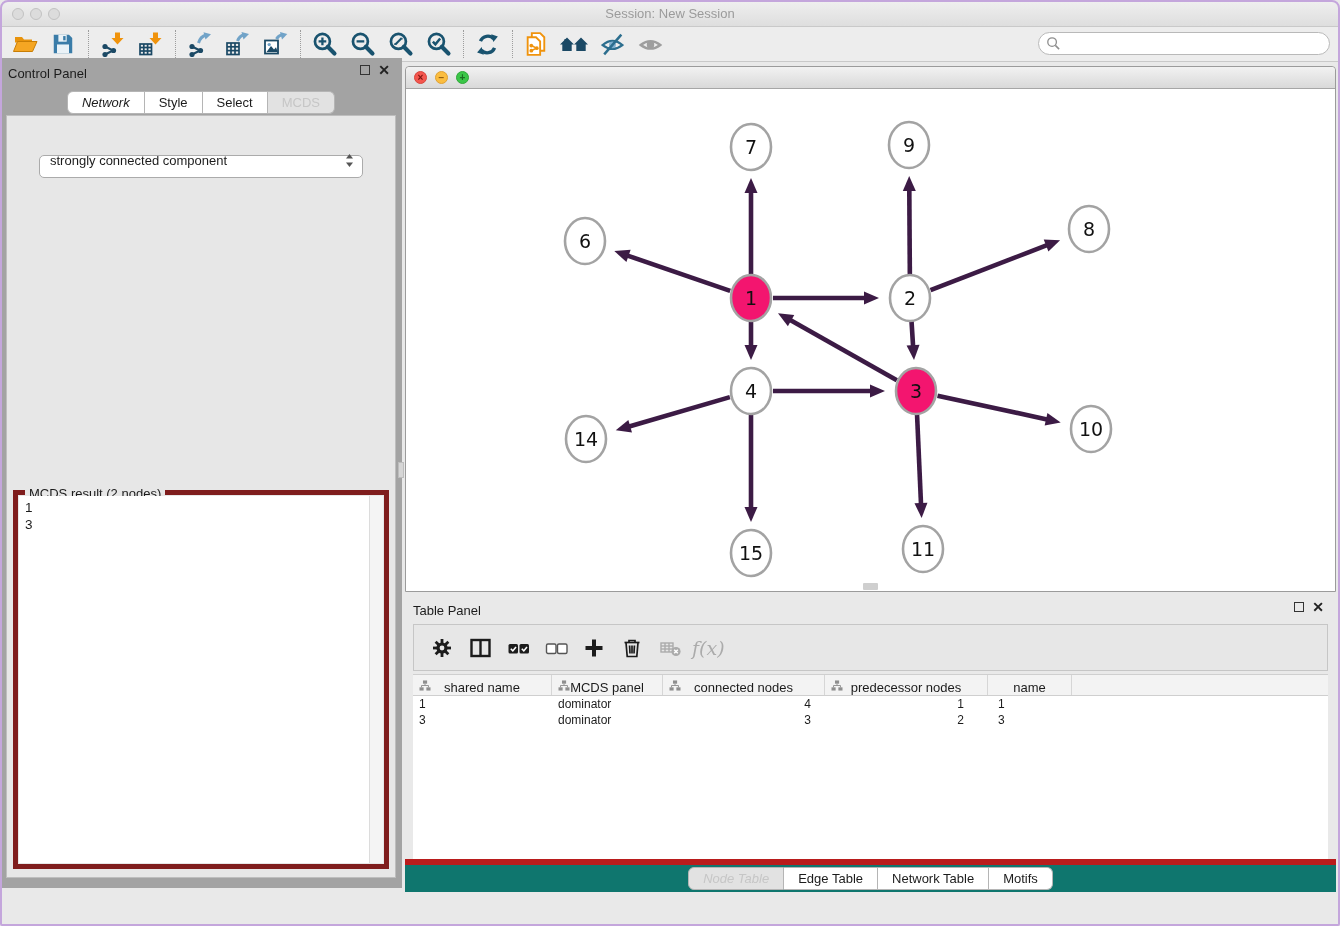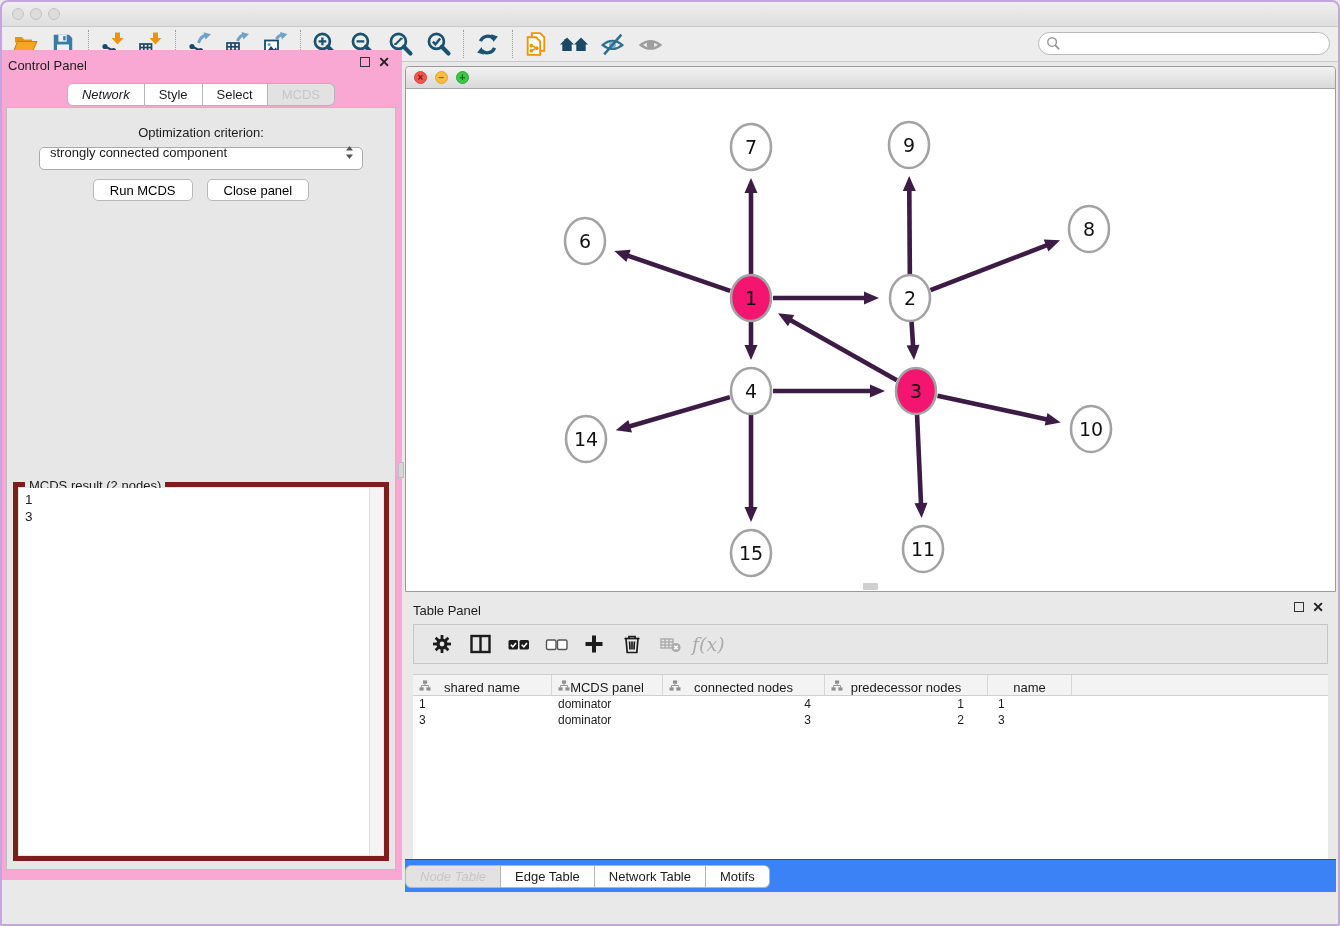--- a/index.html
+++ b/index.html
@@ -20,21 +20,21 @@
   .toolbar { position:absolute; left:0; top:27px; width:100%; height:35px;
     background:#EDEDED; border-bottom:1px solid #C9C9C9; display:flex; align-items:center; padding-left:10px; }
   .tbtn { width:30px; height:30px; border:none; background:transparent; display:flex; align-items:center; justify-content:center; margin-right:8px; cursor:pointer; }
   .tbtn svg { display:block; }
   .tsep { width:1px; height:28px; border-left:1px dotted #9D9D9D; margin:0 8px 0 2px; }
   .searchbox { position:absolute; right:10px; top:5px; width:292px; height:23px; background:#fff;
     border:1px solid #B9B9B9; border-radius:12px; display:flex; align-items:center; padding-left:7px; }
   .searchbox input { border:none; outline:none; background:transparent; flex:1; height:100%; font-size:12px; }
 
   
-  .control-panel { position:absolute; left:0; top:50px; width:402px; height:830px; background:#f9a8d4; }
+  .control-panel { position:absolute; left:0; top:58px; width:402px; height:830px; background:#a3a3a3; }
   .panel-head { position:relative; height:26px; }
   .panel-head .ph-title { position:absolute; left:8px; top:8px; }
   .ph-icons { position:absolute; right:12px; top:7px; display:flex; gap:8px; align-items:center; }
   .float-ic { width:10px; height:10px; border:1.6px solid #333; display:inline-block; }
   .close-ic { font-weight:bold; font-size:14px; color:#222; line-height:10px; cursor:pointer; }
 
   .tabs-row { position:absolute; left:0; right:0; top:33px; display:flex; justify-content:center; }
   .seg { display:flex; }
   .seg .tab { background:#fff; border:1px solid #B5B5B5; border-left:none; padding:3px 14px; font-size:13px; cursor:pointer; }
   .seg .tab:first-child { border-left:1px solid #B5B5B5; border-radius:6px 0 0 6px;font-style:italic; }
@@ -67,33 +67,33 @@
   .traffic { position:absolute; left:8px; top:4px; display:flex; gap:8px; }
   .tl { width:13px; height:13px; border-radius:50%; font-size:10px; font-weight:bold; line-height:12px; text-align:center; cursor:pointer; }
   .tl.red { background:#F4564E; border:1px solid #D6453D; color:#7B1410; }
   .tl.yellow { background:#FBBD3F; border:1px solid #DFA133; color:#8F5B10; }
   .tl.green { background:#3BC648; border:1px solid #2FA838; color:#1C6E22; }
   .net-canvas { position:absolute; left:0; top:22px; right:0; bottom:0; background:#fff; overflow:hidden; }
   .net-grip { position:absolute; left:50%; bottom:1px; width:15px; height:7px; margin-left:-8px; background:#CFCFCF; border-radius:1px; cursor:row-resize; }
 
   
   .table-panel { position:absolute; left:405px; top:595px; width:931px; height:297px; background:#E9E9E9; }
-  .tp-toolbar { position:absolute; left:8px; right:8px; top:29px; height:40px; background:#E7E7E7;
+  .tp-toolbar { position:absolute; left:8px; right:8px; top:29px; height:47px; background:#E7E7E7;
     border:1px solid #C6C6C6; display:flex; align-items:center; padding-left:12px; }
   .tp-btn { width:32px; height:32px; border:none; background:transparent; display:flex; align-items:center; justify-content:center; margin-right:6px; cursor:pointer; }
   .fx-label { font-family:"DejaVu Serif", serif; font-style:italic; color:#ABABAB; font-size:19px; }
   .tp-table { position:absolute; left:8px; right:8px; top:79px; bottom:33px; background:#fff; border-top:1px solid #CFCFCF; overflow:hidden; }
   .thead { display:flex; height:21px; background:#F3F3F3; border-bottom:1px solid #CFCFCF; }
   .th { position:relative; display:flex; align-items:flex-end; justify-content:center; font-size:13px; border-right:1px solid #D6D6D6; }
   .th svg { position:absolute; left:6px; top:5px; }
   .trow { display:flex; height:16px; font-size:12px; }
   .td { padding:1px 6px 0 6px; overflow:hidden; white-space:nowrap; }
   .al-r { text-align:right; }
-  .tp-tabs { position:absolute; left:0; right:0; bottom:0; height:33px; background:#3b82f6; border-top:1px solid #b91c1c;
-    display:flex; align-items:center; }
+  .tp-tabs { position:absolute; left:0; right:0; bottom:0; height:33px; background:#0f766e; border-top:6px solid #b91c1c;
+    display:flex; justify-content:center; align-items:center; }
 
   
   .statusbar { position:absolute; left:0; bottom:0; width:100%; height:34px; background:#E9E9E9; border-top:1px solid #C6C6C6; }
   .sb-btn { position:absolute; top:6px; height:23px; background:#F4F4F4; border:1px solid #B9B9B9; border-radius:3px;
     display:flex; align-items:center; justify-content:center; cursor:pointer; }
   .sb-list { left:10px; width:34px; }
   .sb-mem { right:10px; padding:0 10px; gap:6px; font-size:13px; }
   .mem-dot { width:12px; height:12px; border-radius:50%; }
 </style>
 </head>
@@ -101,20 +101,21 @@
 
 <div class="app">
   <div class="frame"></div>
 
   <div class="titlebar">
     <div class="tl-dots">
       <span class="tl-dot"></span>
       <span class="tl-dot"></span>
       <span class="tl-dot"></span>
     </div>
+    <div class="title">Session: New Session</div>
   </div>
 
   <div class="toolbar">
     <button class="tbtn">
       <svg width="26" height="26" viewBox="0 0 26 26">
         <path d="M3 6h7l2 2.5h8v3H3z" fill="#E8930C"></path>
         <path d="M1.5 20.5 5.5 10.5h19.5l-4.5 10z" fill="#F5A623" stroke="#C87E06" stroke-width="1"></path>
       </svg>
     </button>
     <button class="tbtn">
@@ -279,31 +280,26 @@
     </div>
     <div class="tabs-row">
       <div class="seg">
         <span class="tab">Network</span>
         <span class="tab">Style</span>
         <span class="tab">Select</span>
         <span class="tab active">MCDS</span>
       </div>
     </div>
     <div class="cp-content">
-      <div class="opt-label">Optimization criterion:</div>
       <div class="opt-select">
         <span class="sel-val">strongly connected component</span>
         <svg width="9" height="15" viewBox="0 0 9 15">
           <path d="M4.5 1 8 5.5H1z" fill="#555"></path>
           <path d="M4.5 14 1 9.5h7z" fill="#555"></path>
         </svg>
-      </div>
-      <div class="btn-row">
-        <button class="pbtn">Run MCDS</button>
-        <button class="pbtn">Close panel</button>
       </div>
       <div class="result-box">
         <span class="result-legend">MCDS result (2 nodes)</span>
         <div class="result-inner">
           <div>1</div>
           <div>3</div>
         </div>
         <div class="result-scroll"></div>
       </div>
     </div>

